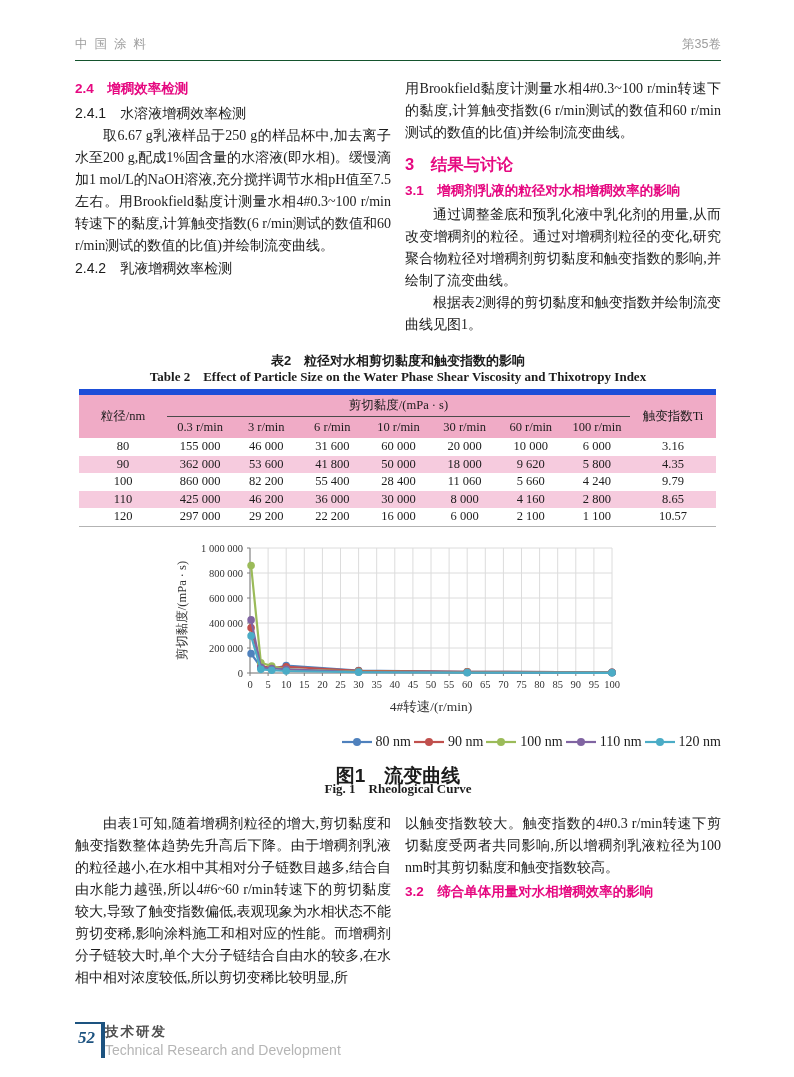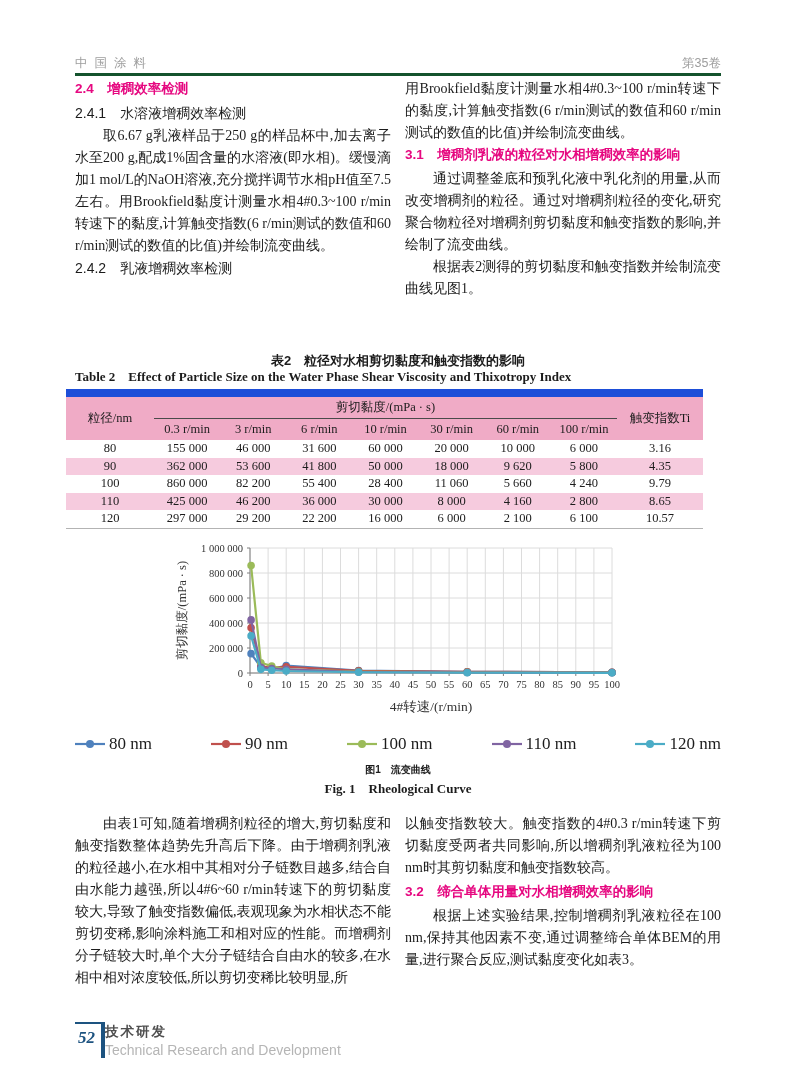--- a/index.html
+++ b/index.html
@@ -1,53 +1,53 @@
 <!DOCTYPE html>
 <html><head>
 <meta charset="utf-8">
 <style>
   html,body{margin:0;padding:0;background:#ffffff;}
   .page{position:relative;width:794px;height:1077px;background:#ffffff;overflow:hidden;
         font-family:"Liberation Serif","DejaVu Serif",serif;color:#1c1c1c;}
   
-  .hdr{position:absolute;left:75px;top:55px;width:646px;display:flex;justify-content:space-between;
+  .hdr{position:absolute;left:75px;top:36px;width:646px;display:flex;justify-content:space-between;
        font-family:"Liberation Sans","DejaVu Sans",sans-serif;font-size:12.5px;color:#9d9d9d;
-       padding-bottom:1px;border-bottom:3px solid #14532d;}
+       padding-bottom:7px;border-bottom:1px solid #14532d;}
   .hdr .jn{letter-spacing:7px;}
   
   .cols{position:absolute;left:75px;width:646px;display:flex;gap:14px;}
   .top-cols{top:78px;}
   .bottom-cols{top:813px;}
   .col{width:316px;}
   p.body-text{margin:0;font-size:14px;line-height:22px;text-align:justify;}
   .indent{text-indent:2em;}
   .h1m{color:#e60880;font-family:"Liberation Sans","DejaVu Sans",sans-serif;
        font-weight:bold;font-size:16.5px;line-height:22px;margin:9px 0 6px;}
   .h2m{color:#e60880;font-family:"Liberation Sans","DejaVu Sans",sans-serif;
        font-weight:bold;font-size:13.5px;line-height:20px;margin:1px 0 3px;}
   .h3b{font-family:"Liberation Sans","DejaVu Sans",sans-serif;font-size:14px;line-height:23px;margin:0;}
   
   .tbl-cap-cn{position:absolute;left:75px;top:352px;width:646px;text-align:center;
       font-family:"Liberation Sans","DejaVu Sans",sans-serif;font-weight:bold;font-size:13px;}
-  .tbl-cap-en{position:absolute;left:75px;top:369px;width:646px;text-align:left;
+  .tbl-cap-en{position:absolute;left:75px;top:369px;width:646px;text-align:center;
       font-weight:bold;font-size:13px;}
-  table.t2{position:absolute;left:66px;top:389px;width:637px;border-collapse:collapse;
-      font-size:12.5px;table-layout:fixed;border-top:8px solid #1d4ed8;border-bottom:1px solid #b3b3b3;}
+  table.t2{position:absolute;left:79px;top:389px;width:637px;border-collapse:collapse;
+      font-size:12.5px;table-layout:fixed;border-top:6px solid #1d4ed8;border-bottom:1px solid #b3b3b3;}
   table.t2 th{font-weight:normal;text-align:center;background:#f0abc6;padding:0;}
   table.t2 td{text-align:center;padding:0;height:17.5px;}
   table.t2 .grp{border-bottom:1px solid #4a4a4a;height:21px;}
   table.t2 .hrow2 th{height:21px;}
   table.t2 tr.alt td{background:#f6cbde;}
   
   #chart{position:absolute;left:162px;top:536px;width:480px;height:185px;}
-  #legend{position:absolute;left:75px;top:734px;width:646px;display:flex;justify-content:space-between;
-      gap:3px;align-items:center;font-size:17px;}
+  #legend{position:absolute;left:75px;top:734px;width:646px;display:flex;justify-content:flex-end;
+      gap:3px;align-items:center;font-size:14px;}
   .leg-item{display:flex;align-items:center;gap:4px;}
   .fig-cap-cn{position:absolute;left:75px;top:763px;width:646px;text-align:center;
-      font-family:"Liberation Sans","DejaVu Sans",sans-serif;font-weight:bold;font-size:10px;}
+      font-family:"Liberation Sans","DejaVu Sans",sans-serif;font-weight:bold;font-size:19px;}
   .fig-cap-en{position:absolute;left:75px;top:781px;width:646px;text-align:center;
       font-weight:bold;font-size:13px;}
   
   .footer{position:absolute;left:75px;top:1022px;display:flex;align-items:stretch;}
   .pgbox{border-top:2px solid #1d5380;border-right:4px solid #1d5380;padding:4px 6px 3px 3px;}
   .pgnum{font-style:italic;font-weight:bold;font-size:17px;color:#1d5380;}
   .ftxt{padding-left:0;padding-top:1px;}
   .ft-cn{font-family:"Liberation Sans","DejaVu Sans",sans-serif;font-weight:bold;
       font-size:13.5px;color:#4f4f4f;letter-spacing:2px;}
   .ft-en{font-family:"Liberation Sans","DejaVu Sans",sans-serif;font-size:14px;color:#b5b5b5;margin-top:1px;}
@@ -65,20 +65,21 @@
 
   <div class="cols top-cols">
     <div class="col">
       <div class="h2m">2.4　增稠效率检测</div>
       <div class="h3b">2.4.1　水溶液增稠效率检测</div>
       <p class="body-text indent">取6.67 g乳液样品于250 g的样品杯中,加去离子水至200 g,配成1%固含量的水溶液(即水相)。缓慢滴加1 mol/L的NaOH溶液,充分搅拌调节水相pH值至7.5左右。用Brookfield黏度计测量水相4#0.3~100 r/min转速下的黏度,计算触变指数(6 r/min测试的数值和60 r/min测试的数值的比值)并绘制流变曲线。</p>
       <div class="h3b">2.4.2　乳液增稠效率检测</div>
     </div>
     <div class="col">
       <p class="body-text">用Brookfield黏度计测量水相4#0.3~100 r/min转速下的黏度,计算触变指数(6 r/min测试的数值和60 r/min测试的数值的比值)并绘制流变曲线。</p>
+      <div class="h1m">3　结果与讨论</div>
       <div class="h2m">3.1　增稠剂乳液的粒径对水相增稠效率的影响</div>
       <p class="body-text indent">通过调整釜底和预乳化液中乳化剂的用量,从而改变增稠剂的粒径。通过对增稠剂粒径的变化,研究聚合物粒径对增稠剂剪切黏度和触变指数的影响,并绘制了流变曲线。</p>
       <p class="body-text indent">根据表2测得的剪切黏度和触变指数并绘制流变曲线见图1。</p>
     </div>
   </div>
 
   <div class="tbl-cap-cn">表2　粒径对水相剪切黏度和触变指数的影响</div>
   <div class="tbl-cap-en">Table 2 Effect of Particle Size on the Water Phase Shear Viscosity and Thixotropy Index</div>
 
   <table class="t2">
@@ -144,21 +145,21 @@
           <td>8.65</td>
         </tr>
         <tr>
           <td>120</td>
           <td>297 000</td>
           <td>29 200</td>
           <td>22 200</td>
           <td>16 000</td>
           <td>6 000</td>
           <td>2 100</td>
-          <td>6 100</td>
+          <td>1 100</td>
           <td>10.57</td>
         </tr>
       </tbody>
   </table>
 
   <div id="chart">
     <svg id="chart-svg" width="480" height="185">
         <line x1="88" y1="12" x2="88" y2="137" stroke="#dcdcdc" stroke-width="1"></line>
         <line x1="106.1" y1="12" x2="106.1" y2="137" stroke="#dcdcdc" stroke-width="1"></line>
         <line x1="124.2" y1="12" x2="124.2" y2="137" stroke="#dcdcdc" stroke-width="1"></line>
@@ -326,21 +327,20 @@
   <div class="fig-cap-cn">图1　流变曲线</div>
   <div class="fig-cap-en">Fig. 1 Rheological Curve</div>
 
   <div class="cols bottom-cols">
     <div class="col">
       <p class="body-text indent">由表1可知,随着增稠剂粒径的增大,剪切黏度和触变指数整体趋势先升高后下降。由于增稠剂乳液的粒径越小,在水相中其相对分子链数目越多,结合自由水能力越强,所以4#6~60 r/min转速下的剪切黏度较大,导致了触变指数偏低,表观现象为水相状态不能剪切变稀,影响涂料施工和相对应的性能。而增稠剂分子链较大时,单个大分子链结合自由水的较多,在水相中相对浓度较低,所以剪切变稀比较明显,所</p>
     </div>
     <div class="col">
       <p class="body-text">以触变指数较大。触变指数的4#0.3 r/min转速下剪切黏度受两者共同影响,所以增稠剂乳液粒径为100 nm时其剪切黏度和触变指数较高。</p>
       <div class="h2m" style="margin-top:3px;">3.2　缔合单体用量对水相增稠效率的影响</div>
-      <p class="body-text indent">根据上述实验结果,控制增稠剂乳液粒径在100 nm,保持其他因素不变,通过调整缔合单体BEM的用量,进行聚合反应,测试黏度变化如表3。</p>
     </div>
   </div>
 
   <div class="footer">
     <div class="pgbox">
       <span class="pgnum">52</span>
     </div>
     <div class="ftxt">
       <div class="ft-cn">技术研发</div>
       <div class="ft-en">Technical Research and Development</div>

